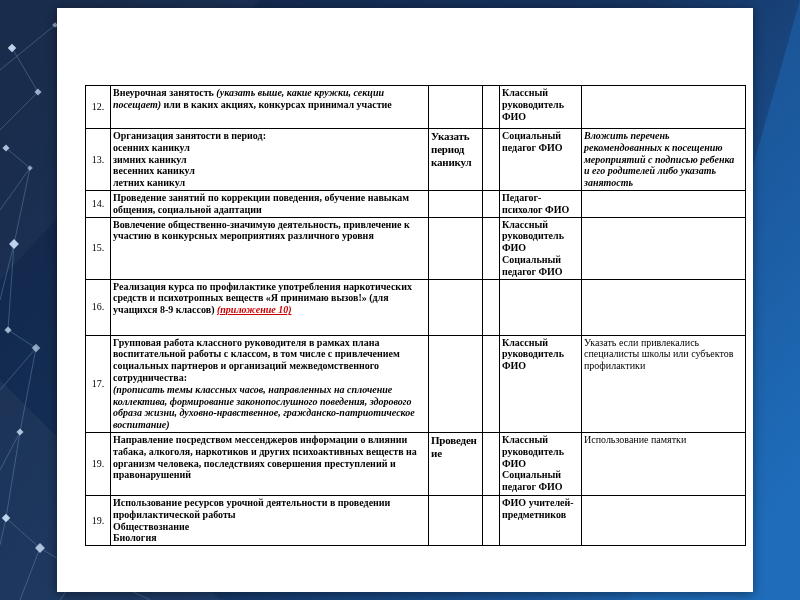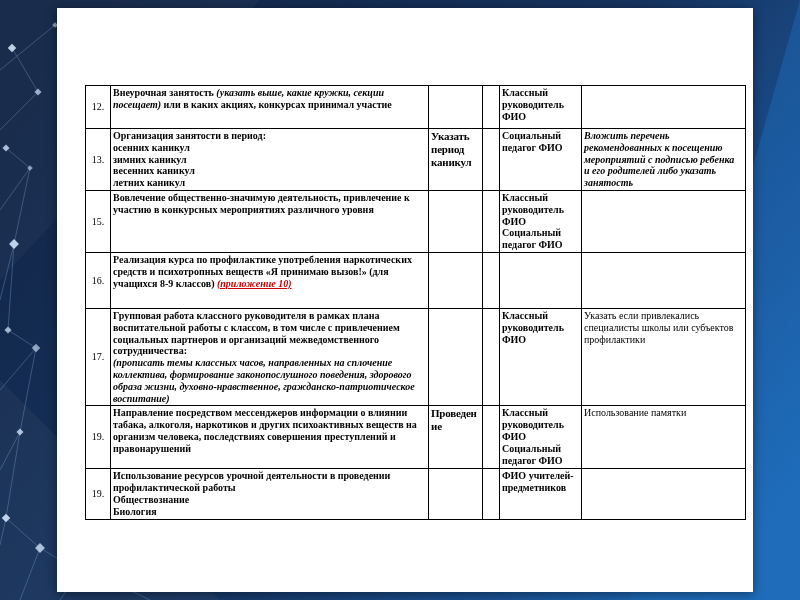--- a/index.html
+++ b/index.html
@@ -127,20 +127,28 @@
 зимних каникул
 весенних каникул
 летних каникул</div>
       </td>
       <td class="period vm">Указать период каникул</td>
       <td></td>
       <td class="pre vm">Социальный педагог ФИО</td>
       <td class="note"><span class="b i">Вложить перечень рекомендованных к посещению мероприятий с подписью ребенка и его родителей либо указать занятость</span></td>
     </tr>
 
+    <tr style="height:24px">
+      <td class="num">14.</td>
+      <td>Проведение занятий по коррекции поведения, обучение навыкам общения, социальной адаптации</td>
+      <td class="period"></td>
+      <td></td>
+      <td class="pre">Педагог-психолог ФИО</td>
+      <td class="note"></td>
+    </tr>
 
     <tr style="height:52px">
       <td class="num">15.</td>
       <td>Вовлечение общественно-значимую деятельность, привлечение к участию в конкурсных мероприятиях различного уровня</td>
       <td class="period"></td>
       <td></td>
       <td class="pre">Классный руководитель ФИО
 Социальный педагог ФИО</td>
       <td class="note"></td>
     </tr>

